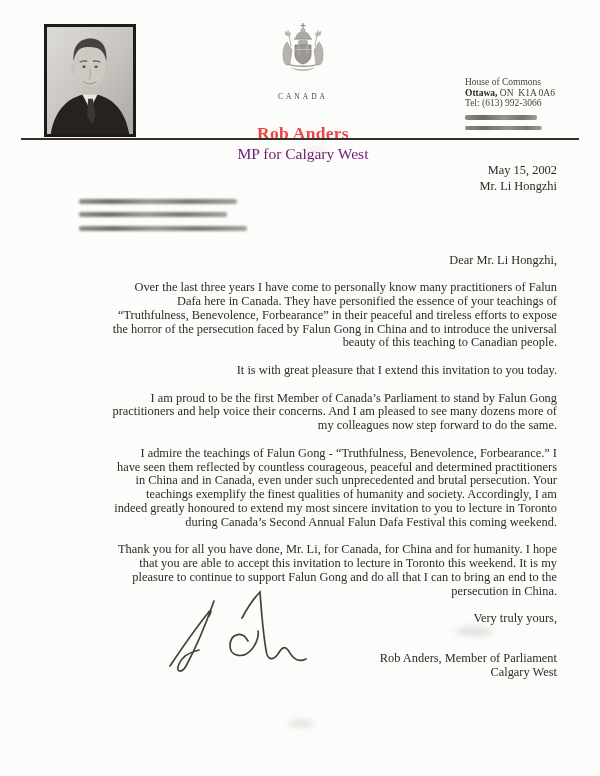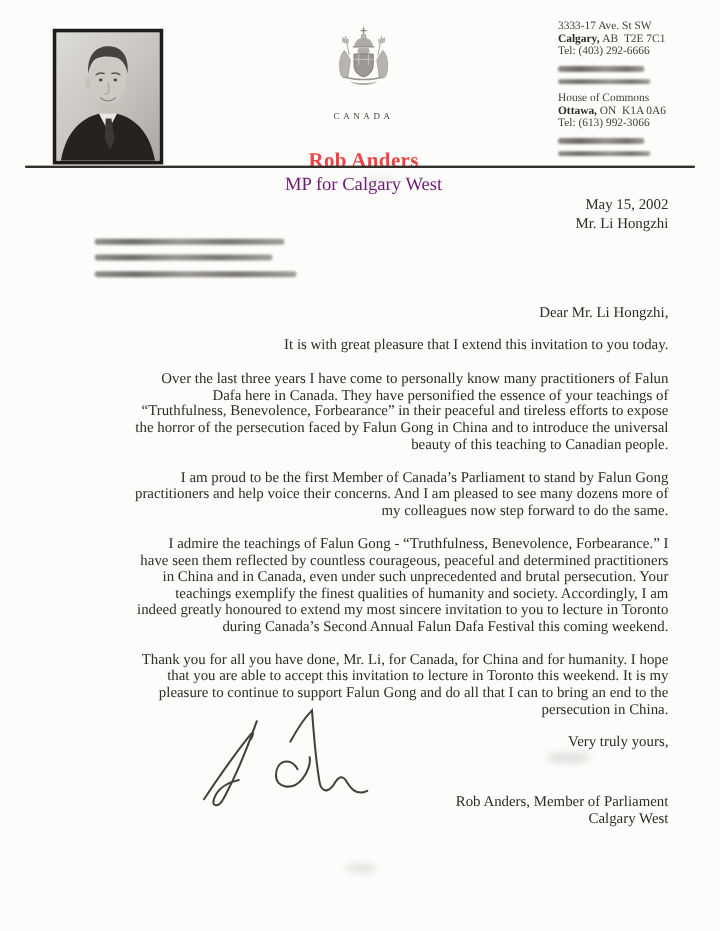--- a/index.html
+++ b/index.html
@@ -36,21 +36,21 @@
   .date{margin-top:4px;}
   .recipient{margin-top:2px;}
   .addr-redact{margin-left:-6px;filter:blur(.9px);border-radius:2px;
     background:linear-gradient(90deg,#93908b,#716e69 20%,#9b9893 45%,#7b7873 70%,#a3a09b);}
   .addr-redact.r1{margin-top:5px;width:158px;height:5px;}
   .addr-redact.r2{margin-top:8.5px;width:148px;height:5px;}
   .addr-redact.r3{margin-top:8.5px;width:168px;height:5px;}
   .salutation{margin-top:23px;}
   .para{margin-top:13.8px;white-space:pre-line;}
   .closing{margin-top:13.8px;}
-  .signer{margin-top:36px;}
+  .signer{margin-top:26px;}
   .signature{position:absolute;left:156px;top:586px;width:152px;height:96px;}
   .smudge{position:absolute;background:rgba(150,145,138,.25);filter:blur(3px);border-radius:50%;}
   .smudge.s1{left:455px;top:627px;width:38px;height:9px;}
   .smudge.s2{left:288px;top:720px;width:26px;height:7px;}
   .smudge.s3{left:300px;top:148px;width:30px;height:6px;background:rgba(150,145,138,.15);}
 </style>
 </head>
 <body>
 
 <div class="page">
@@ -110,53 +110,46 @@
         <path d="M20,27.5 h16 M24,23 v9 M32,23 v9" stroke="#c9c6c1" stroke-width=".7" fill="none"></path>
         <path d="M16,45 C20,48 36,48 40,45 C36,50 20,50 16,45 Z" fill="#a8a5a0"></path>
         <path d="M13,42 C18,45 38,45 43,42" stroke="#8f8c87" stroke-width="1.4" fill="none"></path>
       </g>
     </svg>
     <div class="crest-caption">CANADA</div>
     <div class="mp-name">Rob Anders</div>
     <div class="mp-role">MP for Calgary West</div>
   </div>
 
-  <div class="addr addr1">
-    <div>3333-17 Ave. St SW</div>
-    <div><b>Calgary,</b><span>&nbsp;AB&nbsp;&nbsp;T2E 7C1</span></div>
-    <div>Tel: (403) 292-6666</div>
-    <div class="redact"></div>
-    <div class="redact"></div>
-  </div>
 
   <div class="addr addr2">
     <div>House of Commons</div>
     <div><b>Ottawa,</b><span>&nbsp;ON&nbsp;&nbsp;K1A 0A6</span></div>
     <div>Tel: (613) 992-3066</div>
     <div class="redact"></div>
     <div class="redact"></div>
   </div>
 
   <div class="rule"></div>
 
   <div class="letter">
     <div class="date">May 15, 2002</div>
     <div class="recipient">
       <div>Mr. Li Hongzhi</div>
     </div>
     <div class="addr-redact r1"></div>
     <div class="addr-redact r2"></div>
     <div class="addr-redact r3"></div>
     <div class="salutation">Dear Mr. Li Hongzhi,</div>
-    <p class="para">It is with great pleasure that I extend this invitation to you today.</p>
     <p class="para">Over the last three years I have come to personally know many practitioners of Falun
 Dafa here in Canada.  They have personified the essence of your teachings of
 “Truthfulness, Benevolence, Forbearance” in their peaceful and tireless efforts to expose
 the horror of the persecution faced by Falun Gong in China and to introduce the universal
 beauty of this teaching to Canadian people.</p>
+    <p class="para">It is with great pleasure that I extend this invitation to you today.</p>
     <p class="para">I am proud to be the first Member of Canada’s Parliament to stand by Falun Gong
 practitioners and help voice their concerns. And I am pleased to see many dozens more of
 my colleagues now step forward to do the same.</p>
     <p class="para">I admire the teachings of Falun Gong - “Truthfulness, Benevolence, Forbearance.”  I
 have seen them reflected by countless courageous, peaceful and determined practitioners
 in China and in Canada, even under such unprecedented and brutal persecution.  Your
 teachings exemplify the finest qualities of humanity and society.  Accordingly, I am
 indeed greatly honoured to extend my most sincere invitation to you to lecture in Toronto
 during Canada’s Second Annual Falun Dafa Festival this coming weekend.</p>
     <p class="para">Thank you for all you have done, Mr. Li, for Canada, for China and for humanity.  I hope

